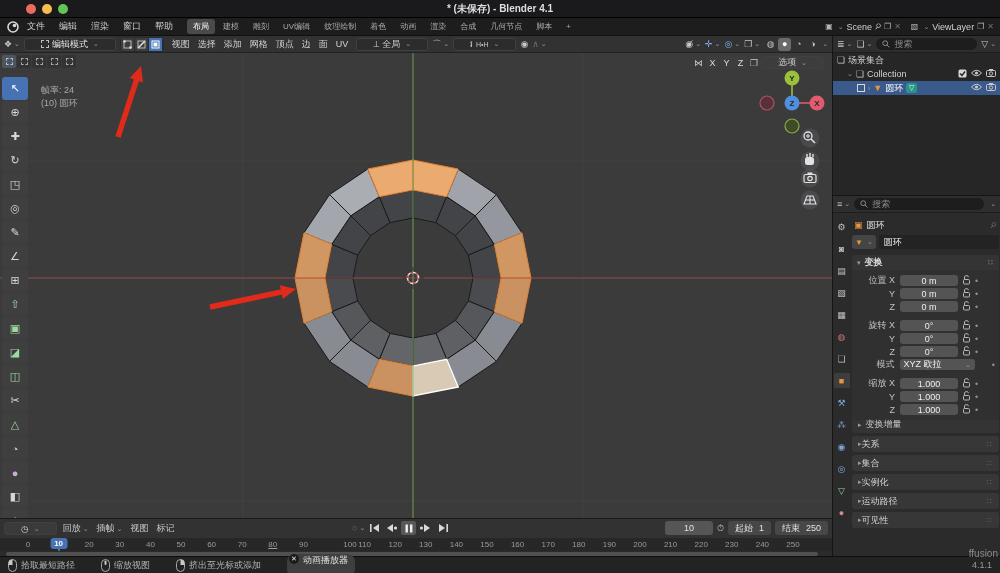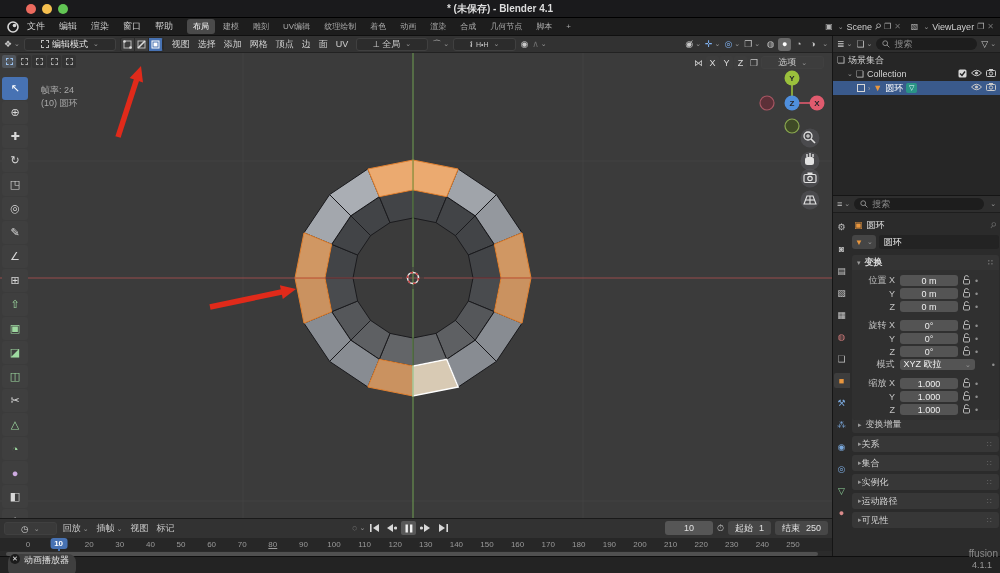--- a/index.html
+++ b/index.html
@@ -729,21 +729,21 @@
   <div id="tl-ruler">
       <span class="ruler-num" style="left: 28px;">0</span>
       <span class="ruler-num" style="left: 89.2px;">20</span>
       <span class="ruler-num" style="left: 119.8px;">30</span>
       <span class="ruler-num" style="left: 150.4px;">40</span>
       <span class="ruler-num" style="left: 181px;">50</span>
       <span class="ruler-num" style="left: 211.6px;">60</span>
       <span class="ruler-num" style="left: 242.2px;">70</span>
       <span class="ruler-num" style="left: 272.8px; text-decoration: underline;">80</span>
       <span class="ruler-num" style="left: 303.4px;">90</span>
-      <span class="ruler-num" style="left: 334px;">100</span>
+      <span class="ruler-num" style="left: 350px;">100</span>
       <span class="ruler-num" style="left: 364.6px;">110</span>
       <span class="ruler-num" style="left: 395.2px;">120</span>
       <span class="ruler-num" style="left: 425.8px;">130</span>
       <span class="ruler-num" style="left: 456.4px;">140</span>
       <span class="ruler-num" style="left: 487px;">150</span>
       <span class="ruler-num" style="left: 517.6px;">160</span>
       <span class="ruler-num" style="left: 548.2px;">170</span>
       <span class="ruler-num" style="left: 578.8px;">180</span>
       <span class="ruler-num" style="left: 609.4px;">190</span>
       <span class="ruler-num" style="left: 640px;">200</span>
@@ -754,20 +754,43 @@
       <span class="ruler-num" style="left: 793px;">250</span>
       <span id="playhead" style="left: 58.6px;">10</span>
       <span id="playline" style="left: 58.6px;"></span>
     </div>
   <div id="tl-scroll">
       <div id="tl-thumb"></div>
     </div>
 </div>
 
 <div class="r" id="statusbar">
+  <span id="sb-items" class="flex" style="gap:26px;">
+      <span class="sb-item">
+        <svg width="9" height="13">
+          <rect x="0.5" y="0.5" width="8" height="12" rx="4" fill="none" stroke="#a8a8a8"></rect>
+          <path d="M0.5,6 V4.5 a4,4 0 0 1 4,-4 V6 Z" fill="#c8c8c8"></path>
+        </svg>
+        <span>拾取最短路径</span>
+      </span>
+      <span class="sb-item">
+        <svg width="9" height="13">
+          <rect x="0.5" y="0.5" width="8" height="12" rx="4" fill="none" stroke="#a8a8a8"></rect>
+          <rect x="3.5" y="1.5" width="2" height="4.5" rx="1" fill="#c8c8c8"></rect>
+        </svg>
+        <span>缩放视图</span>
+      </span>
+      <span class="sb-item">
+        <svg width="9" height="13">
+          <rect x="0.5" y="0.5" width="8" height="12" rx="4" fill="none" stroke="#a8a8a8"></rect>
+          <path d="M8.5,6 V4.5 a4,4 0 0 0 -4,-4 V6 Z" fill="#c8c8c8"></path>
+        </svg>
+        <span>挤出至光标或添加</span>
+      </span>
+    </span>
   <span id="player-pill">
     <span class="xcirc">✕</span>
     <span>动画播放器</span>
   </span>
   <span id="version">4.1.1</span>
 </div>
 
 <div class="r" id="watermark">
   <span id="wm-behind">ffusion</span>
 </div>

